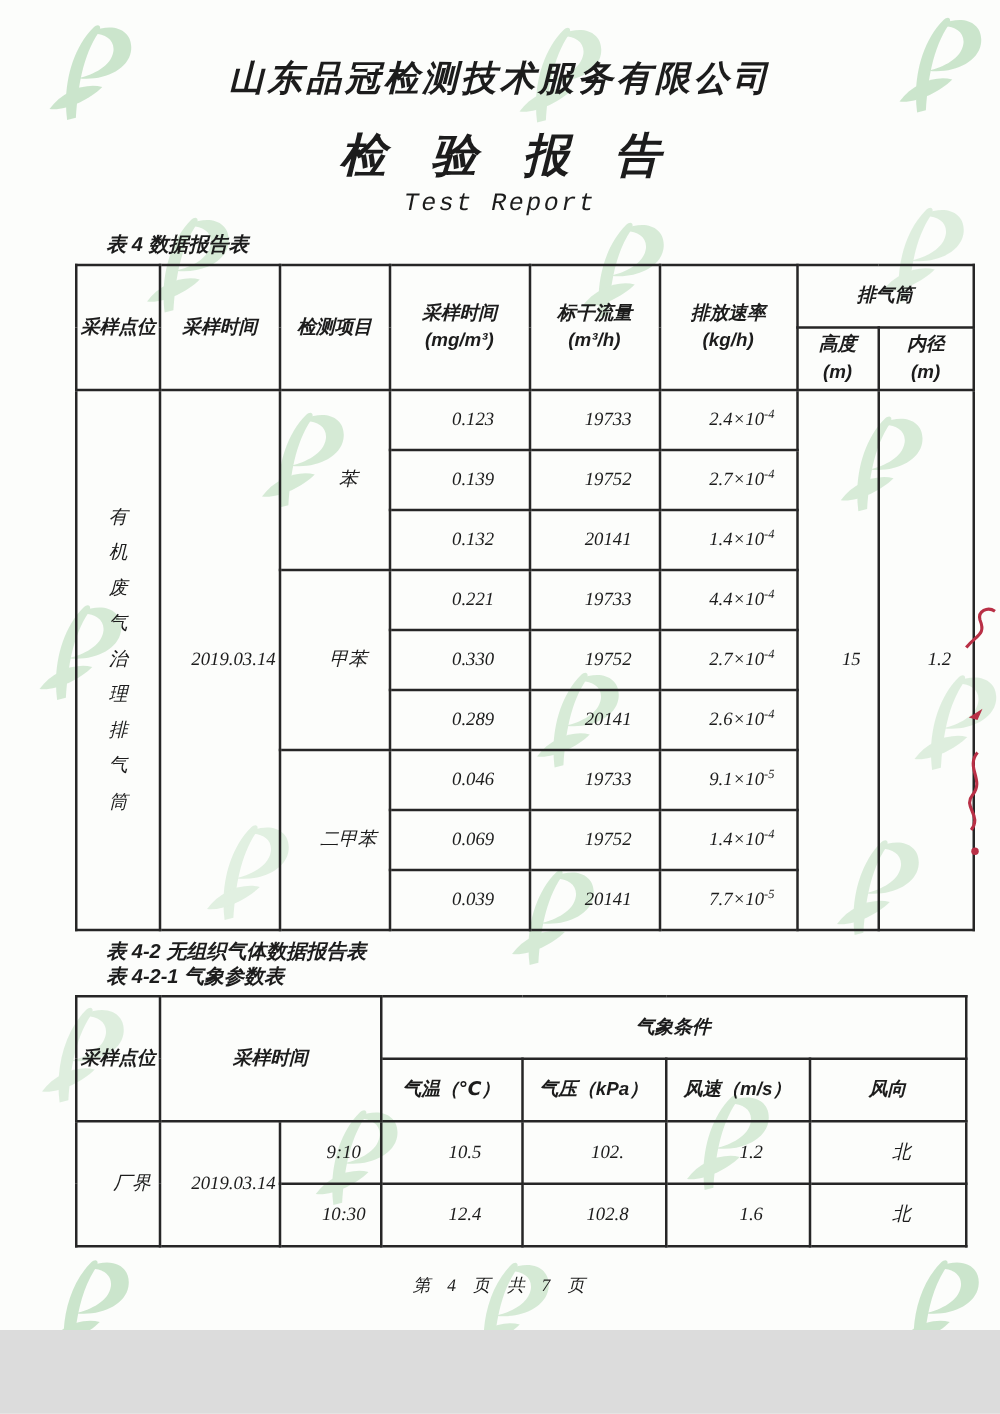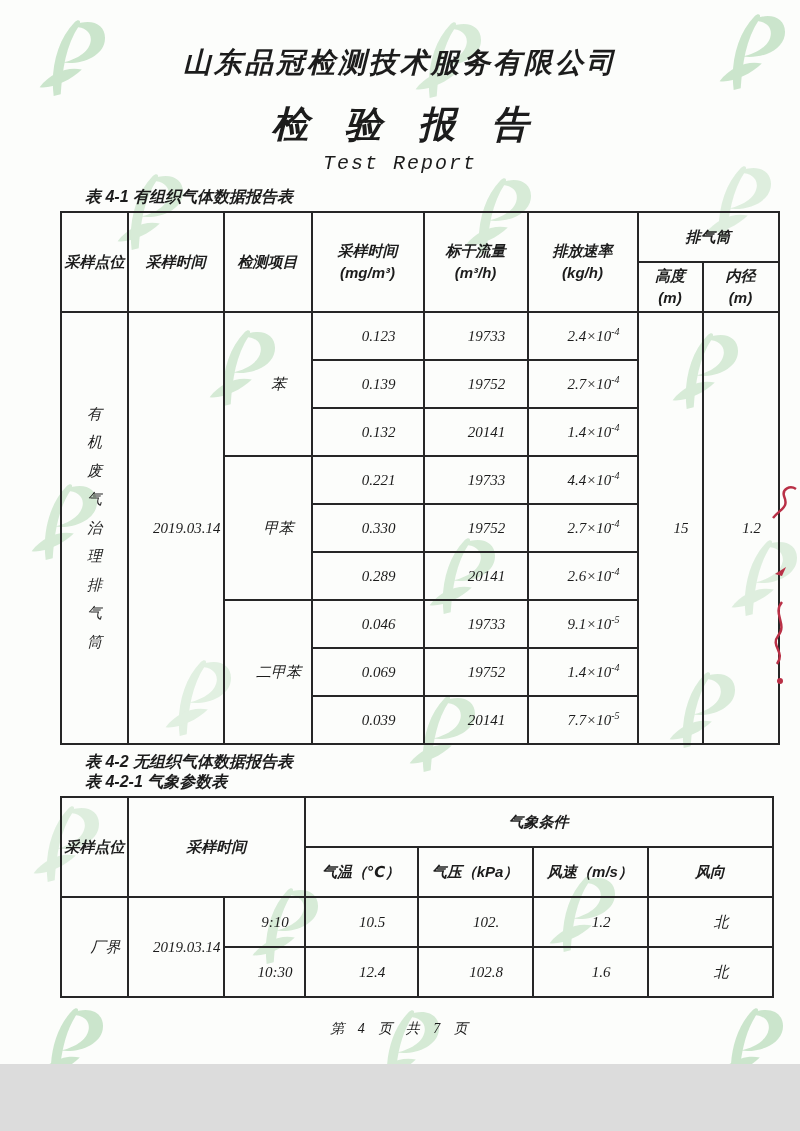--- a/index.html
+++ b/index.html
@@ -123,21 +123,21 @@
   <svg class="redmark" style="left:775px;top:676px" width="10" height="10">
     <circle cx="5" cy="5" r="3" fill="#b93046"></circle>
   </svg>
 
   <div class="content">
     <div class="company-cn">山东品冠检测技术服务有限公司</div>
     <div class="title-cn">检 验 报 告</div>
     <div class="title-en">Test Report</div>
 
     <div class="labels1">
-      <div class="sec-label">表 4-1 有组织气体数据报告表</div>
+      <div class="sec-label">表 4 数据报告表</div>
     </div>
 
     <table class="t">
       <colgroup>
         <col style="width:67px">
           <col style="width:77px">
           <col style="width:88px">
         <col style="width:112px">
           <col style="width:104px">
           <col style="width:110px">

